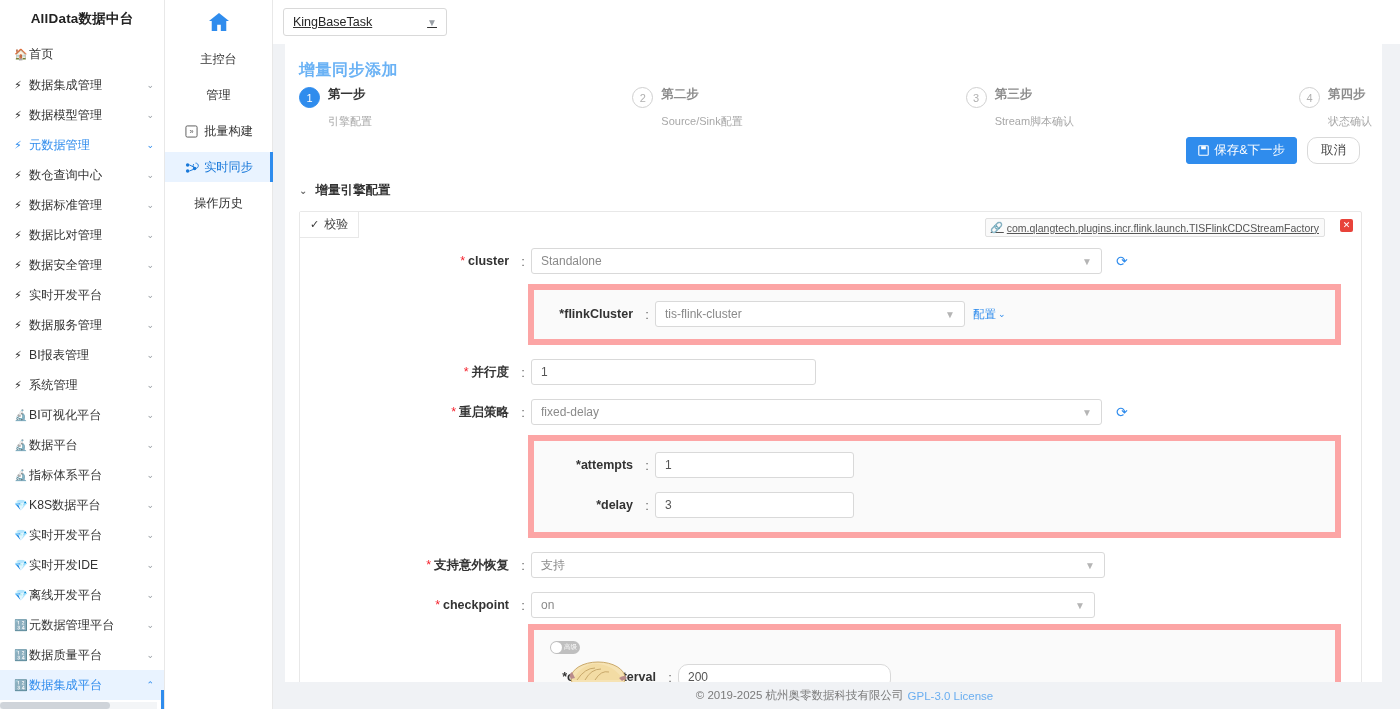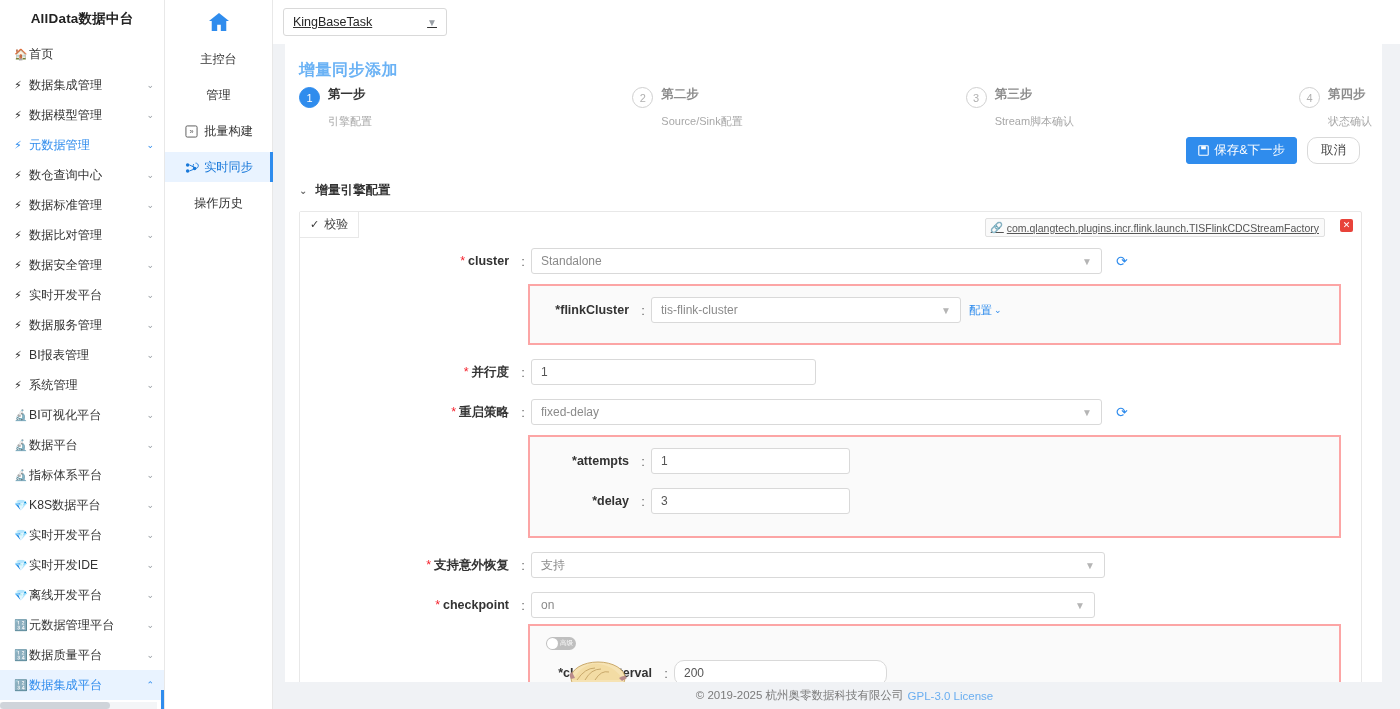--- a/index.html
+++ b/index.html
@@ -155,21 +155,21 @@
   }
   .input.val { color: #555; }
   .select {
     height: 26px; border: 1px solid #d9d9d9; border-radius: 3px; background: #fff;
     display: flex; align-items: center; justify-content: space-between;
     padding: 0 9px; font-size: 12px; color: #8a8a8a;
   }
   .select .cv { color: #b5b5b5; font-size: 10px; margin-left: 6px; }
   .refresh { margin-left: 14px; color: #2f8ced; font-size: 14px; cursor: pointer; line-height: 1; }
 
-  .subpanel { background: #fafafa; border: 2px solid #fca5a5; padding: 11px 0 14px 0; }
+  .subpanel { background: #fafafa; border: 6px solid #fca5a5; padding: 11px 0 6px 0; }
   .subpanel .row:last-child { margin-bottom: 6px; }
   .sub-lbl { width: 203px; flex: 0 0 203px; text-align: right; padding-right: 6px;
              font-size: 12.5px; font-weight: 700; color: #333; }
   .cfg-link { color: #2f8ced; font-size: 11.5px; margin-left: 8px; cursor: pointer;
               display: inline-flex; align-items: center; gap: 2px; }
   .cfg-link .cv { font-size: 9px; }
 
   .toggle {
     width: 30px; height: 13px; border-radius: 8px; background: #bfbfbf;
     position: relative; margin: 0 0 9px 215px; cursor: pointer;

